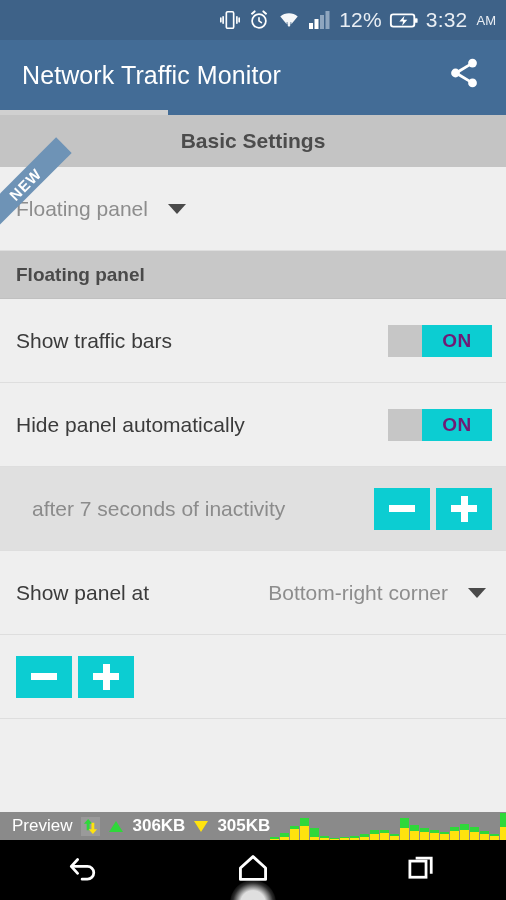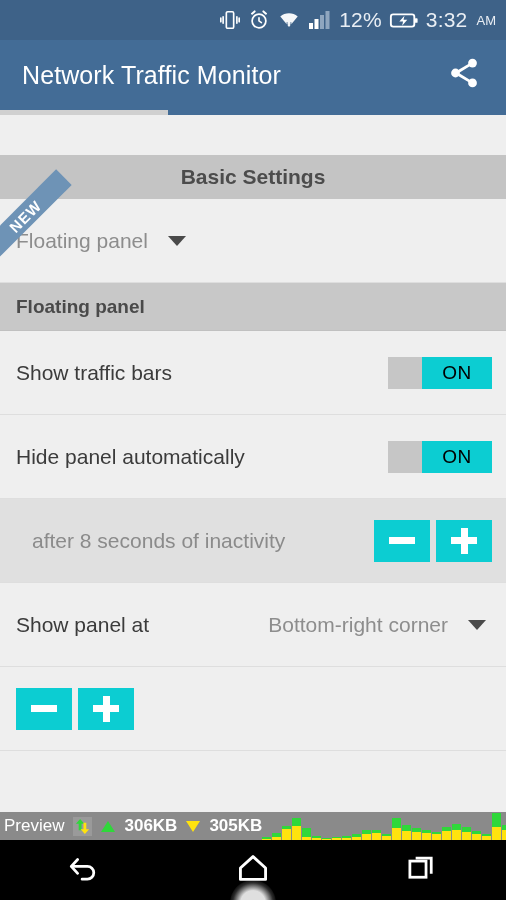--- a/index.html
+++ b/index.html
@@ -35,22 +35,22 @@
     letter-spacing: .1px;
   }
   .share-btn { width: 48px; height: 48px; display:flex; align-items:center; justify-content:center; }
 
   
   .tab-indicator-row { height: 5px; background: #436c96; position: relative; }
   .tab-indicator { position: absolute; left: 0; top: 0; height: 5px; width: 168px; background: #d0d0d0; }
 
   
   .tabbar {
-    height: 44px; background: #c4c4c4;
-    display: flex; align-items: center; justify-content: center; margin-top: 40px;
+    height: 52px; background: #c4c4c4;
+    display: flex; align-items: center; justify-content: center;
   }
   .tab-label { font-size: 21px; font-weight: bold; color: #4c4c4c; }
 
   
   .list { background: #efefef; }
   .row {
     position: relative; display: flex; align-items: center;
     justify-content: space-between;
     padding: 0 14px 0 16px;
     border-bottom: 1px solid #dedede;
@@ -72,22 +72,22 @@
   .caret {
     width: 0; height: 0;
     border-left: 9px solid transparent; border-right: 9px solid transparent;
     border-top: 10px solid #4a4a4a;
   }
 
   
   .toggle { display: flex; width: 104px; height: 32px; }
   .toggle-knob { width: 34px; background: #c6c6c6; }
   .toggle-track {
-    flex: 1; background: #0ccdd2; color: #000000;
-    font-size: 19px; font-weight: normal; letter-spacing: .5px;
+    flex: 1; background: #0ccdd2; color: #701a75;
+    font-size: 19px; font-weight: bold; letter-spacing: .5px;
     display: flex; align-items: center; justify-content: center;
   }
 
   
   .stepper { display: flex; gap: 6px; }
   .step-btn {
     width: 56px; height: 42px; background: #0ccdd2;
     display: flex; align-items: center; justify-content: center;
   }
   .step-minus { width: 26px; height: 7px; background: #ffffff; }
@@ -108,21 +108,21 @@
   }
   .ribbon-text {
     color: #ffffff; font-size: 15px; font-weight: bold; letter-spacing: 1px;
   }
 
   
   .preview {
     position: absolute; left: 0; bottom: 60px; width: 506px; height: 28px;
     background: #8a8a8a; display: flex; align-items: center; overflow: hidden;
   }
-  .preview-left { display: flex; align-items: center; gap: 9px; padding-left: 4px; flex: none; }
+  .preview-left { display: flex; align-items: center; gap: 9px; padding-left: 12px; flex: none; }
   .preview-text { color: #ffffff; font-size: 17px; }
   .pv-value { color: #ffffff; font-size: 17px; font-weight: bold; }
   .arrow-up, .arrow-dn {
     width: 0; height: 0; border-left: 7px solid transparent; border-right: 7px solid transparent;
   }
   .arrow-up { border-bottom: 11px solid #2fd83a; }
   .arrow-dn { border-top: 11px solid #ffe30e; }
   .graph { display: flex; align-items: flex-end; height: 28px; flex: 1; }
   .gbar { width: 9px; margin-right: 1px; display: flex; flex-direction: column; justify-content: flex-end; height: 28px; }
   .gup { background: #2fd83a; width: 100%; }
@@ -234,21 +234,21 @@
 
     <div class="row tall">
       <div class="row-label">Hide panel automatically</div>
       <div class="toggle">
         <div class="toggle-knob"></div>
         <div class="toggle-track">ON</div>
       </div>
     </div>
 
     <div class="row tall indent">
-      <div class="row-label dim">after 8 seconds of inactivity</div>
+      <div class="row-label dim">after 7 seconds of inactivity</div>
       <div class="stepper">
         <div class="step-btn">
           <span class="step-minus"></span>
         </div>
         <div class="step-btn">
           <span class="step-plus"></span>
         </div>
       </div>
     </div>
 

